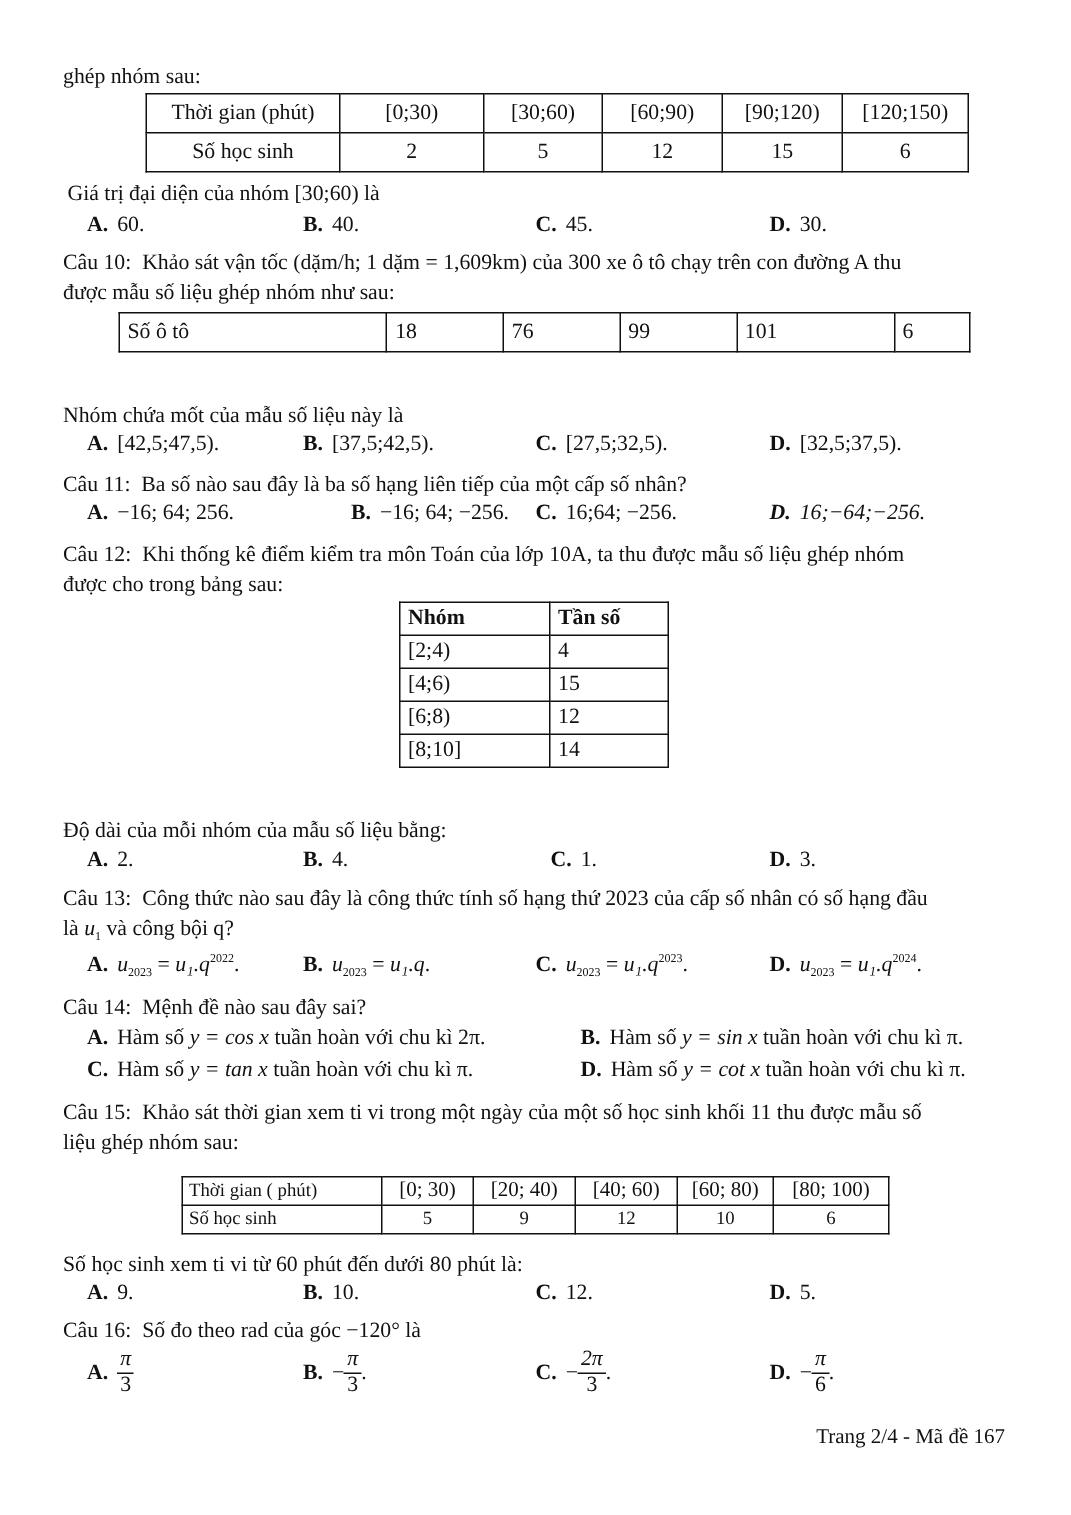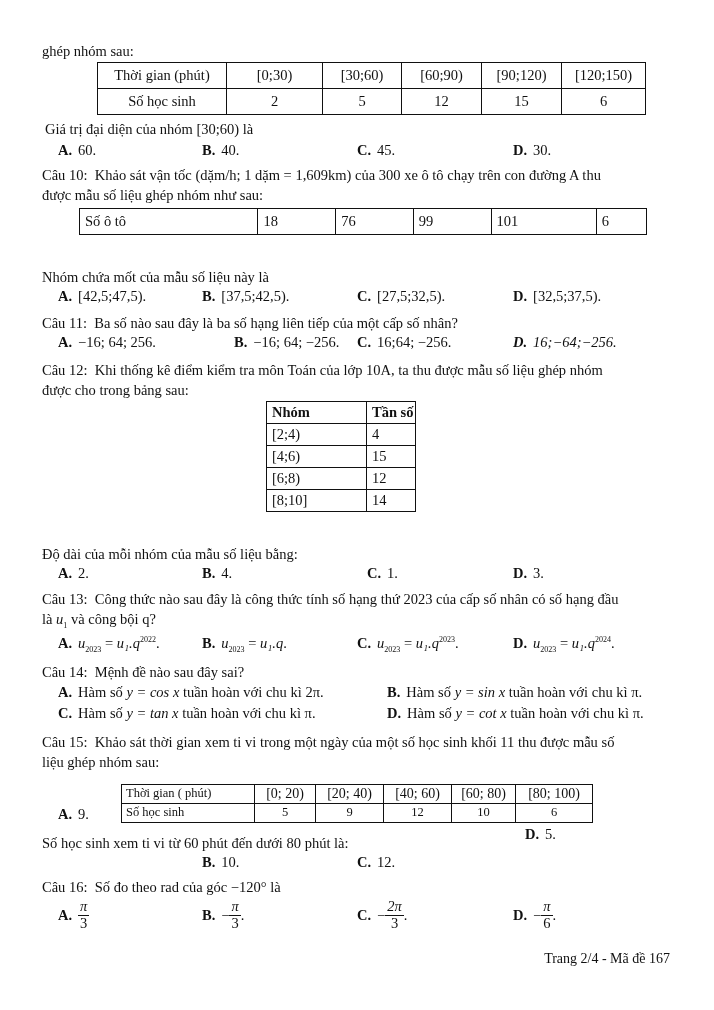--- a/index.html
+++ b/index.html
@@ -88,21 +88,21 @@
 
 <div class="abs q" style="left:42px; top:314px;"><b>Câu 11:</b>&nbsp; <span>Ba số nào sau đây là ba số hạng liên tiếp của một cấp số nhân?</span></div>
 <div class="opt" style="left:58px; top:333px;"><span class="lbl">A.</span><span>−16; 64; 256.</span></div>
 <div class="opt" style="left:202px; top:333px;margin-left:32px;"><span class="lbl">B.</span><span>−16; 64; −256.</span></div>
 <div class="opt" style="left:357px; top:333px;"><span class="lbl">C.</span><span>16;64; −256.</span></div>
 <div class="opt" style="left:513px; top:333px;font-style:italic;"><span class="lbl">D.</span><span>16;−64;−256.</span></div>
 
 <div class="abs q" style="left:42px; top:361px;"><b>Câu 12:</b>&nbsp; <span>Khi thống kê điểm kiểm tra môn Toán của lớp 10A, ta thu được mẫu số liệu ghép nhóm</span></div>
 <div class="abs" style="left:42px; top:381px;">được cho trong bảng sau:</div>
 
-<table id="t3" style="left:266px; top:401px; width:150px;">
+<table id="t3" style="left:266px; top:401px; width:180px;">
   <tbody>
       <tr>
     <td class="hd" style="width:94px">Nhóm</td>
     <td class="hd">Tần số</td>
   </tr>
   <tr>
     <td>[2;4)</td>
     <td>4</td>
   </tr>
   <tr>
@@ -140,42 +140,42 @@
 <div class="opt" style="left:58px; top:704px;"><span class="lbl">C.</span><span>Hàm số</span> <span class="it">y = tan x</span> <span>tuần hoàn với chu kì π.</span></div>
 <div class="opt" style="left:387px; top:704px;"><span class="lbl">D.</span><span>Hàm số</span> <span class="it">y = cot x</span> <span>tuần hoàn với chu kì π.</span></div>
 
 <div class="abs q" style="left:42px; top:733px;"><b>Câu 15:</b>&nbsp; <span>Khảo sát thời gian xem ti vi trong một ngày của một số học sinh khối 11 thu được mẫu số</span></div>
 <div class="abs" style="left:42px; top:753px;">liệu ghép nhóm sau:</div>
 
 <table id="t4" style="left:121px; top:784px; width:472px;">
   <tbody>
       <tr>
     <td class="first" style="width:128px">Thời gian ( phút)</td>
-    <td class="br" style="width:60px">[0; 20)</td>
+    <td class="br" style="width:60px">[0; 30)</td>
     <td class="br" style="width:67px">[20; 40)</td>
     <td class="br" style="width:67px">[40; 60)</td>
     <td class="br" style="width:63px">[60; 80)</td>
     <td class="br">[80; 100)</td>
   </tr>
   <tr>
     <td class="first">Số học sinh</td>
     <td>5</td>
     <td>9</td>
     <td>12</td>
     <td>10</td>
     <td>6</td>
   </tr>
 </tbody>
   </table>
 
 <div class="abs" style="left:42px; top:834px;">Số học sinh xem ti vi từ 60 phút đến dưới 80 phút là:</div>
-<div class="opt" style="left:58px; top:805px;text-align:center;"><span class="lbl">A.</span><span>9.</span></div>
+<div class="opt" style="left:58px; top:853px;text-align:center;"><span class="lbl">A.</span><span>9.</span></div>
 <div class="opt" style="left:202px; top:853px;"><span class="lbl">B.</span><span>10.</span></div>
 <div class="opt" style="left:357px; top:853px;"><span class="lbl">C.</span><span>12.</span></div>
-<div class="opt" style="left:513px; top:825px;margin-left:12px;"><span class="lbl">D.</span><span>5.</span></div>
+<div class="opt" style="left:513px; top:853px;"><span class="lbl">D.</span><span>5.</span></div>
 
 <div class="abs q" style="left:42px; top:878px;"><b>Câu 16:</b>&nbsp; <span>Số đo theo rad của góc −120° là</span></div>
 
 <div class="opt" style="left:58px; top:899px;"><span class="lbl" style="vertical-align:middle">A.</span><span style="vertical-align:middle"></span><span class="frac"><span class="num">π</span><span class="den">3</span></span><span style="vertical-align:middle"></span></div>
 <div class="opt" style="left:202px; top:899px;"><span class="lbl" style="vertical-align:middle">B.</span><span style="vertical-align:middle">−</span><span class="frac"><span class="num">π</span><span class="den">3</span></span><span style="vertical-align:middle">.</span></div>
 <div class="opt" style="left:357px; top:899px;"><span class="lbl" style="vertical-align:middle">C.</span><span style="vertical-align:middle">−</span><span class="frac"><span class="num">2π</span><span class="den">3</span></span><span style="vertical-align:middle">.</span></div>
 <div class="opt" style="left:513px; top:899px;"><span class="lbl" style="vertical-align:middle">D.</span><span style="vertical-align:middle">−</span><span class="frac"><span class="num">π</span><span class="den">6</span></span><span style="vertical-align:middle">.</span></div>
 
 <div class="abs footer" style="right:44px; top:950px;">Trang 2/4 - Mã đề 167</div>
 

